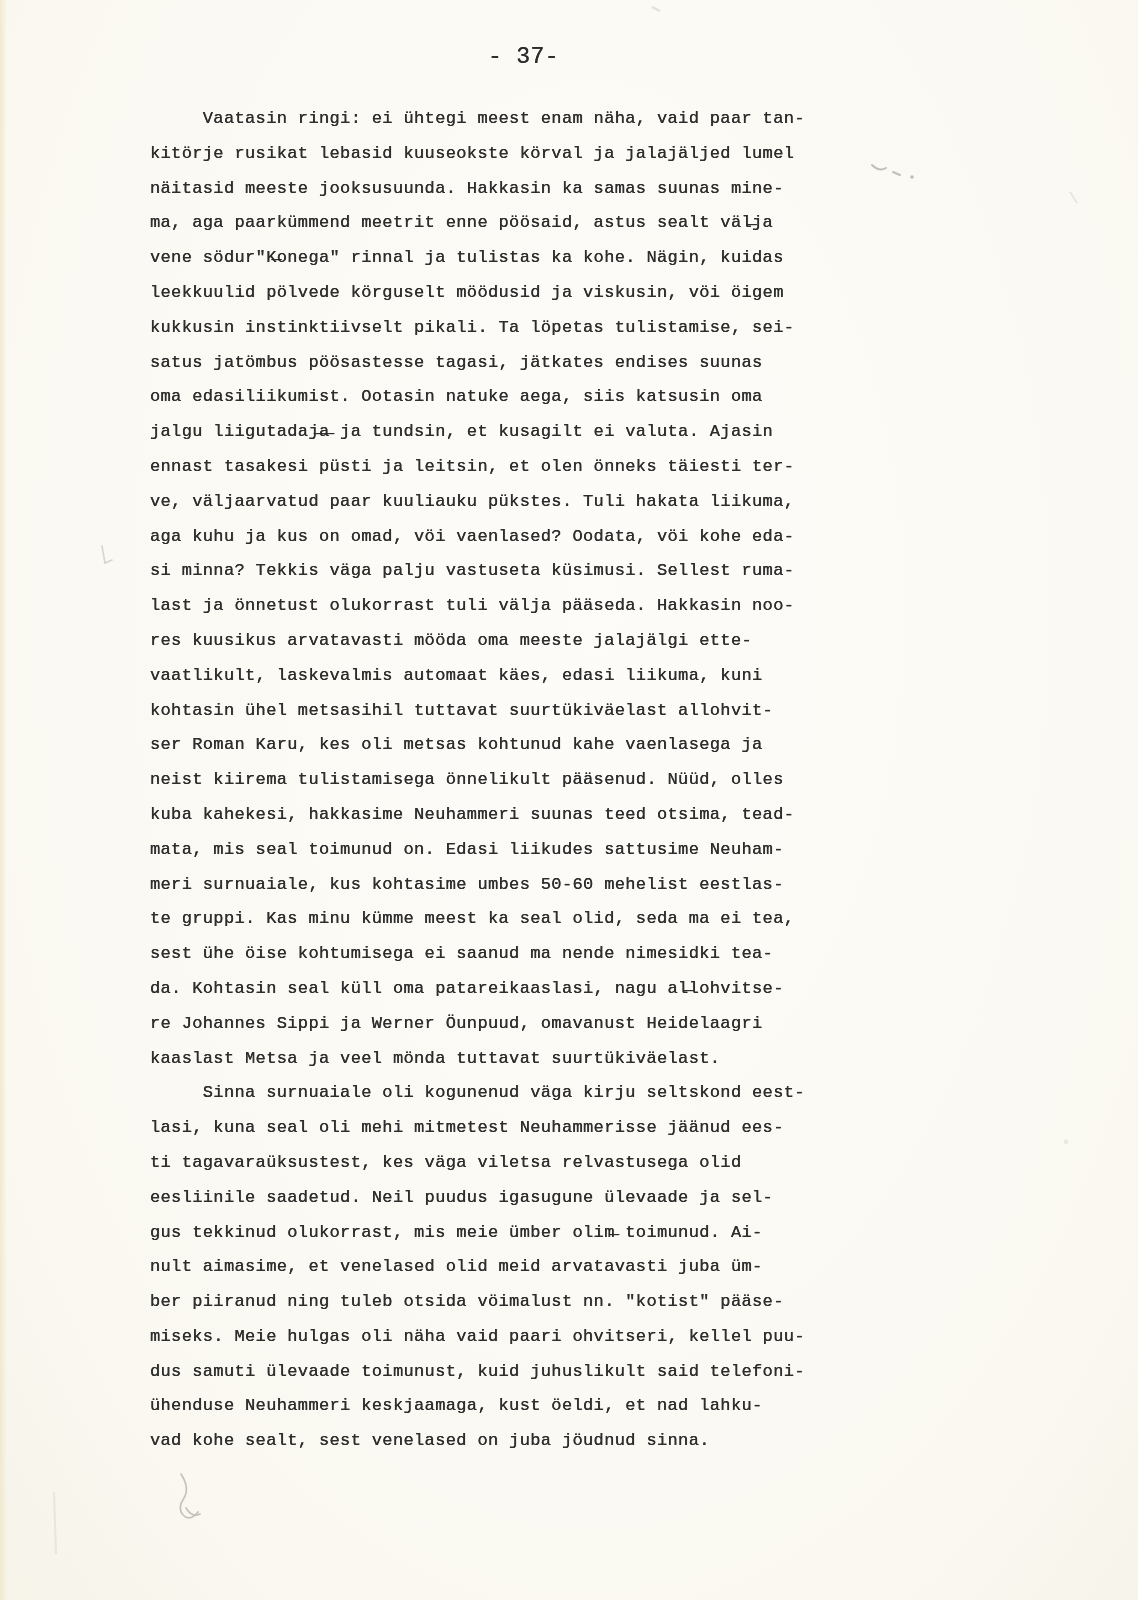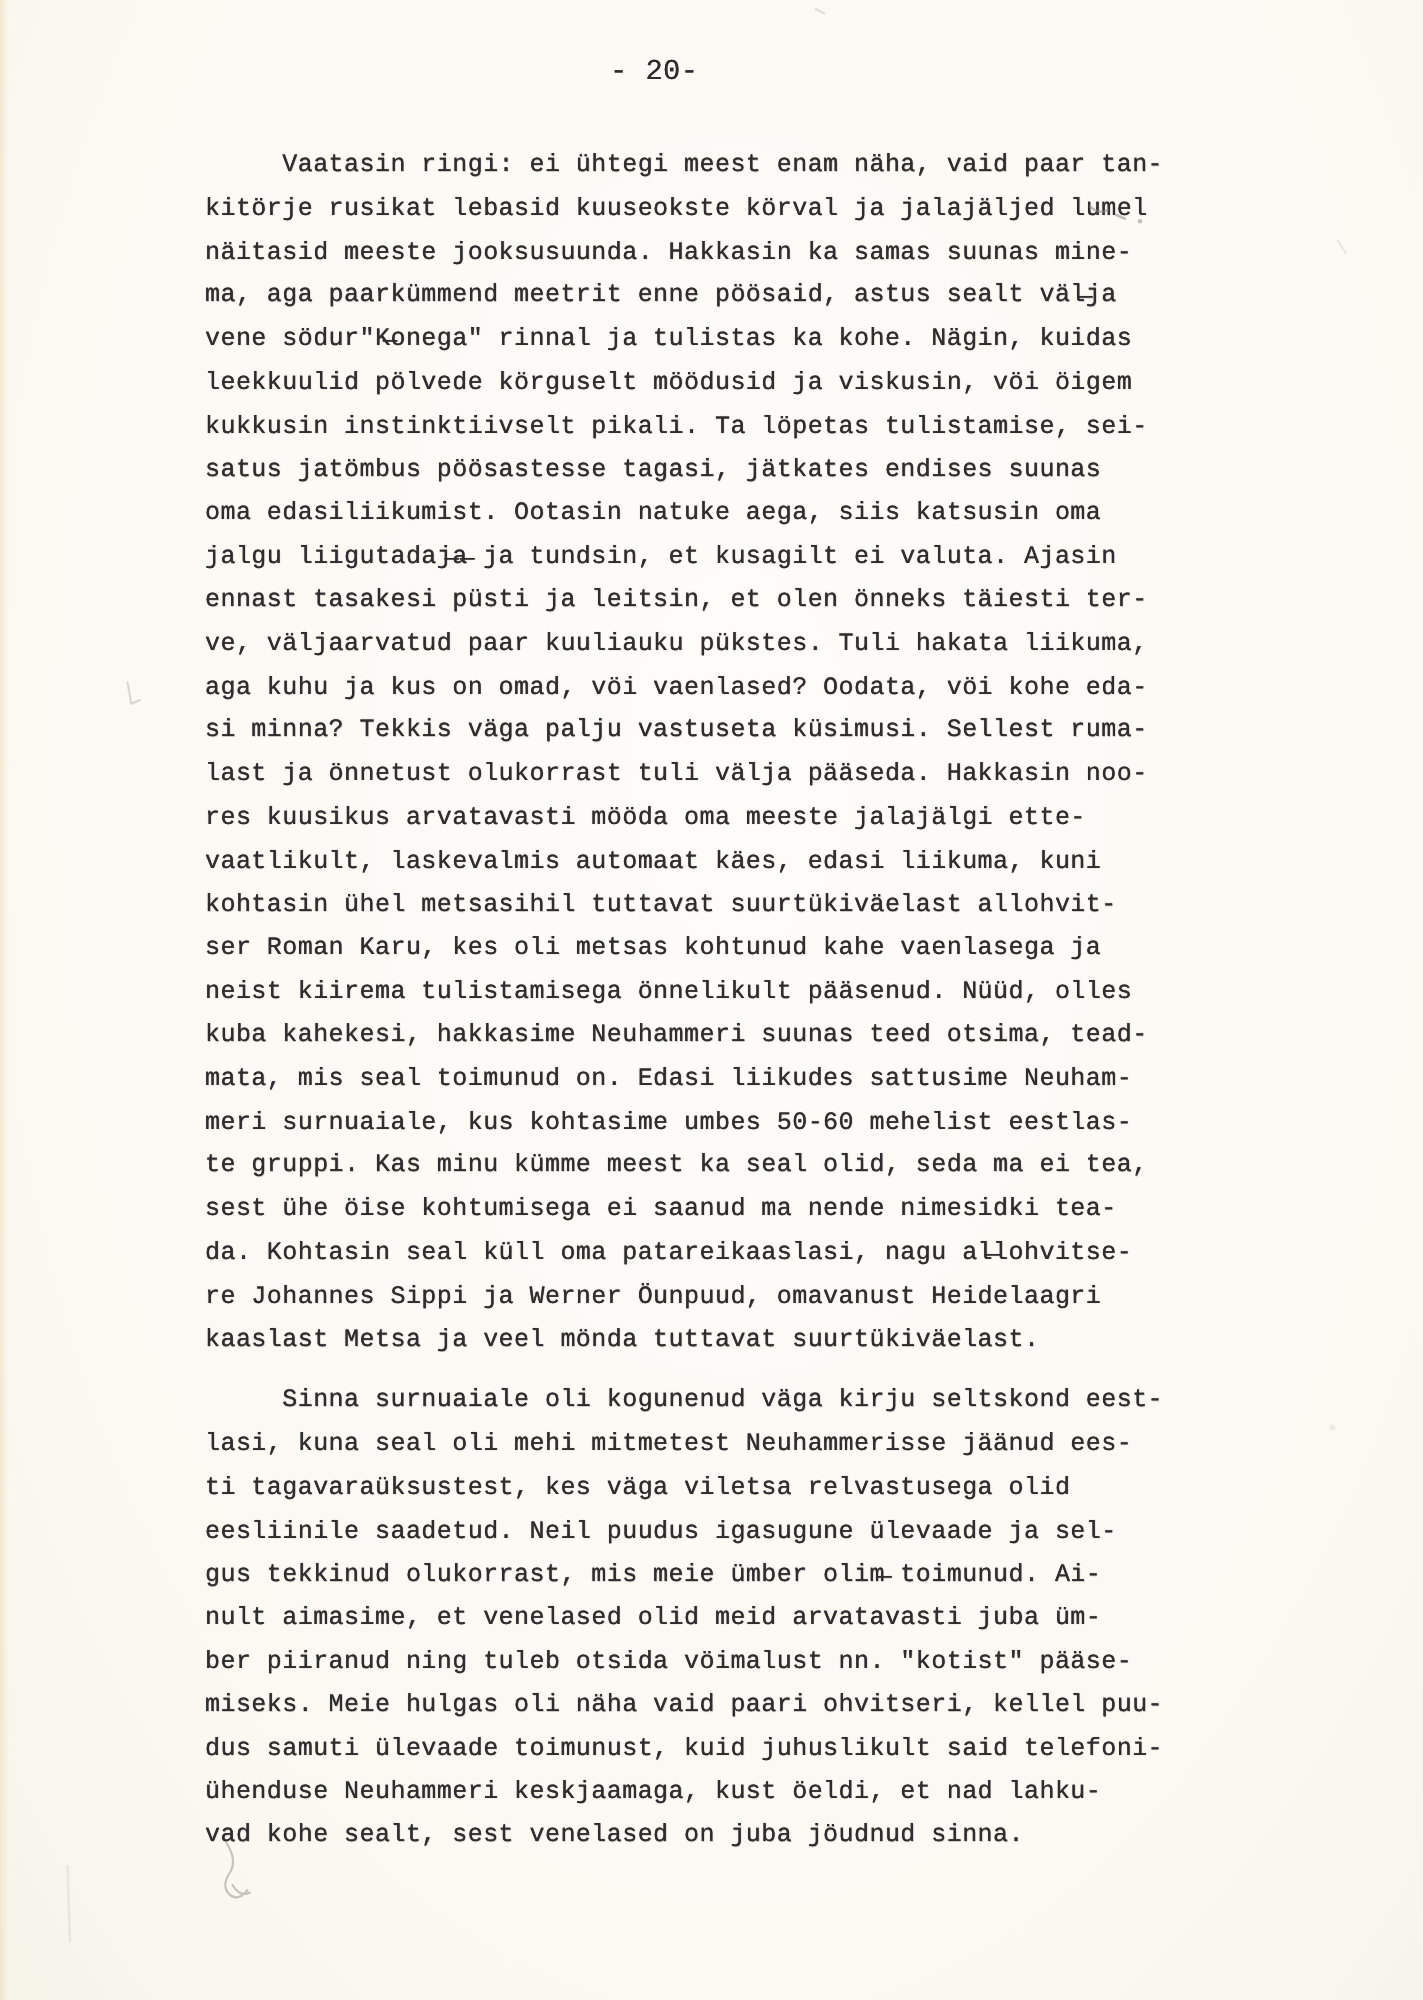--- a/index.html
+++ b/index.html
@@ -37,44 +37,44 @@
     text-shadow: 0 0 0.5px rgba(25,25,25,0.85), 0.4px 0.4px 0 rgba(70,70,70,0.25);
     white-space: pre;
   }
   .body-text {
     position: absolute;
     left: 150px;
     top: 102px;
     width: 900px;
   }
   .para {
-    margin: 14px;
+    margin: 0;
     padding: 0;
     font-family: inherit;
-    font-size: 20px;
+    font-size: 17px;
     line-height: 34.8px;
     letter-spacing: 0.36px;
     color: #2e2e2e;
     text-shadow: 0 0 0.55px rgba(22,22,22,0.9), 0.45px 0.35px 0 rgba(75,75,75,0.22);
     white-space: pre;
   }
   .artifacts {
     position: absolute;
     left: 0; top: 0;
     pointer-events: none;
   }
 </style>
 </head>
 <body>
 
 <div class="page">
 
   <div class="edge-strip"></div>
 
-  <div class="page-number">- 20-</div>
+  <div class="page-number">- 37-</div>
 
   <div class="body-text">
     <pre class="para">     Vaatasin ringi: ei ühtegi meest enam näha, vaid paar tan-
 kitörje rusikat lebasid kuuseokste körval ja jalajäljed lumel
 näitasid meeste jooksusuunda. Hakkasin ka samas suunas mine-
 ma, aga paarkümmend meetrit enne pöösaid, astus sealt väl̶ja
 vene södur"K̶onega" rinnal ja tulistas ka kohe. Nägin, kuidas
 leekkuulid pölvede körguselt möödusid ja viskusin, vöi öigem
 kukkusin instinktiivselt pikali. Ta löpetas tulistamise, sei-
 satus jatömbus pöösastesse tagasi, jätkates endises suunas

